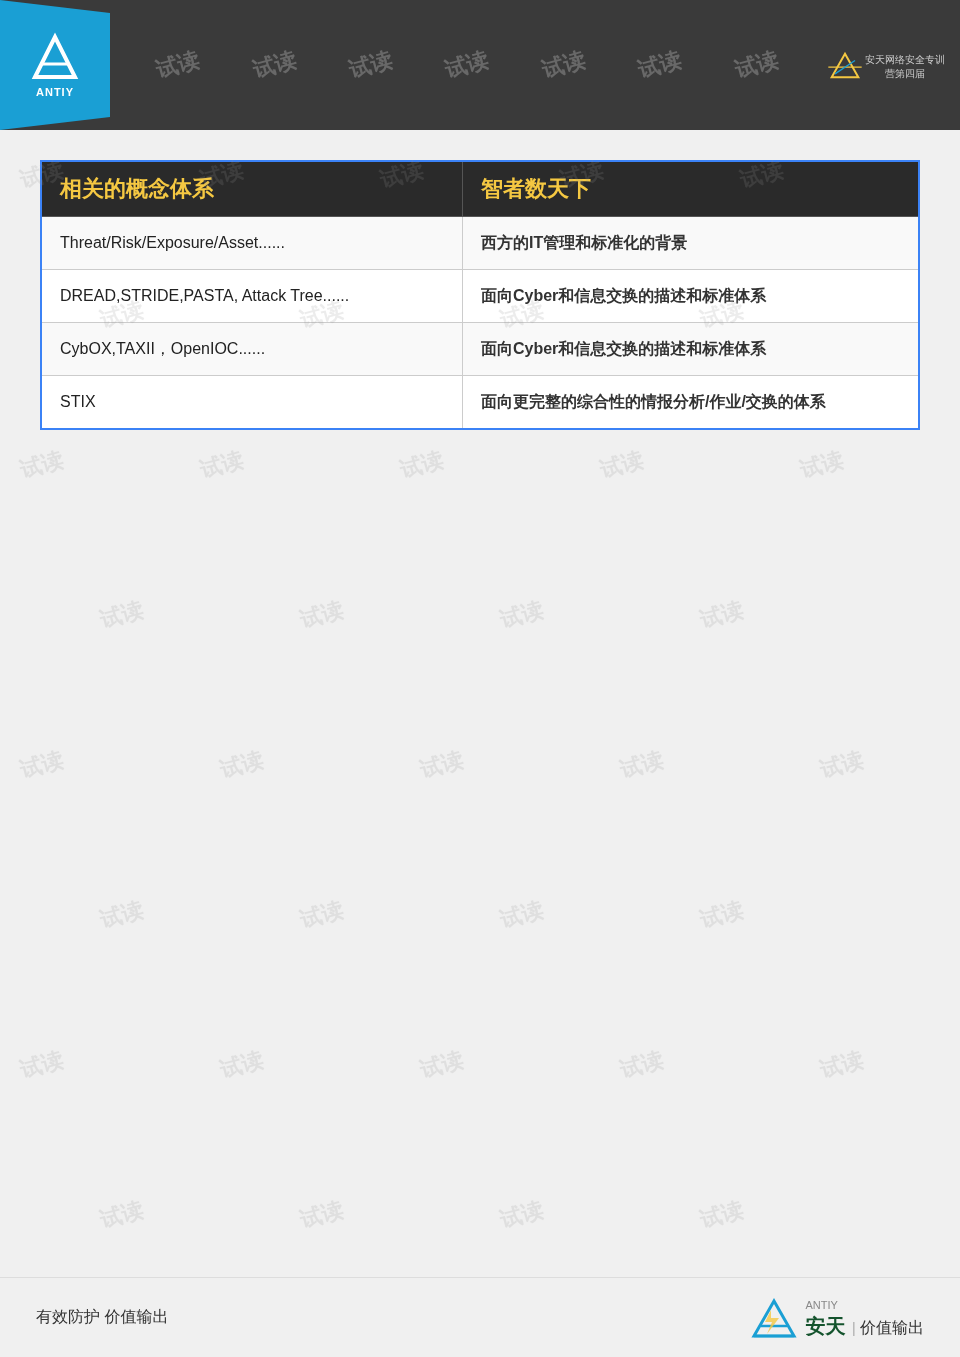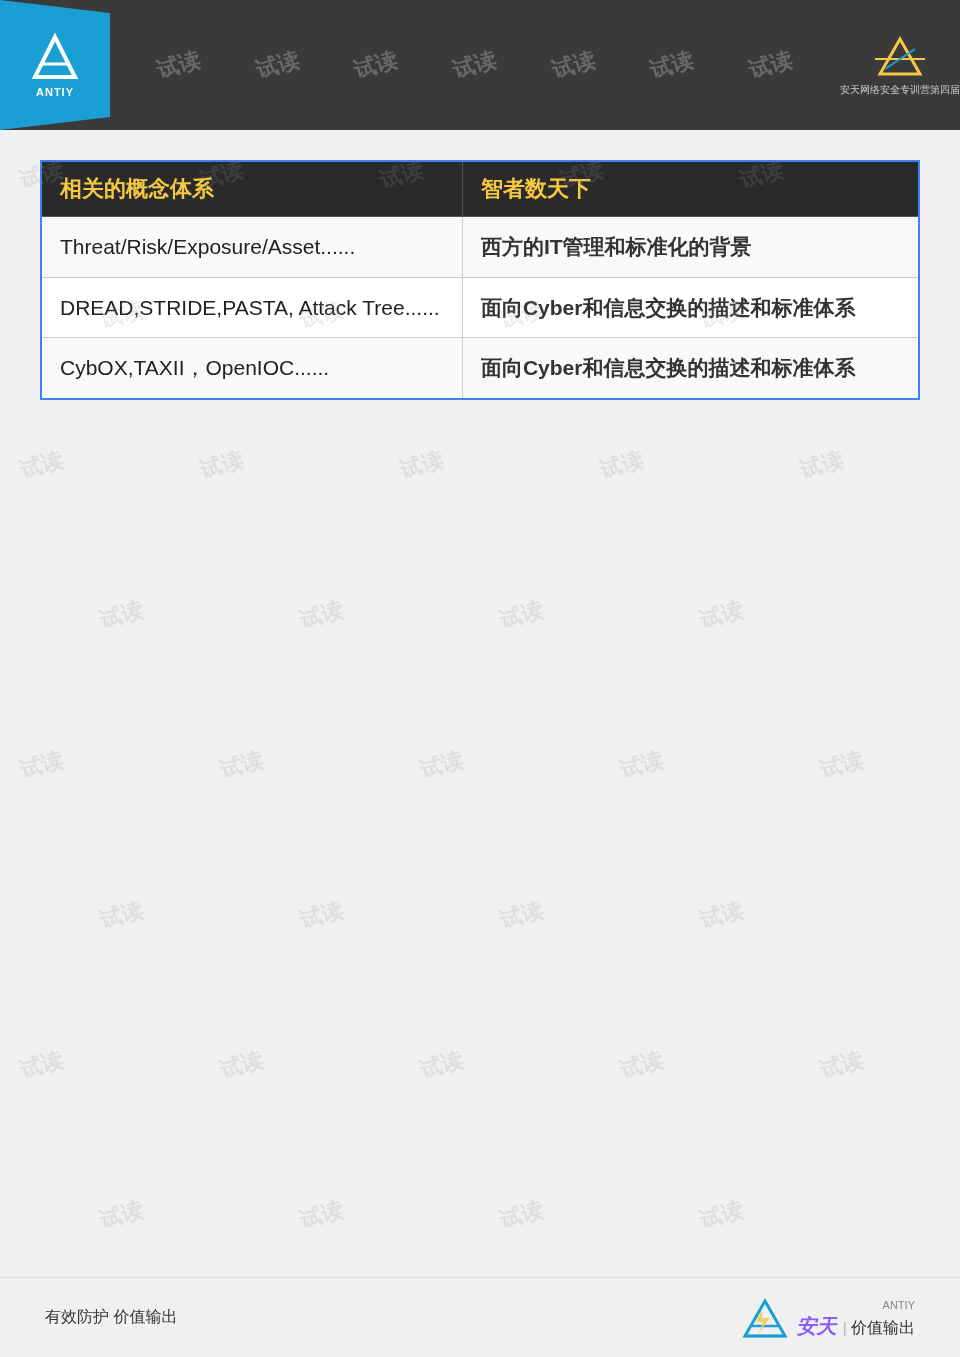--- a/index.html
+++ b/index.html
@@ -61,23 +61,23 @@
       color: rgba(150,150,150,0.5);
       font-size: 22px;
       transform: rotate(-15deg);
       font-weight: bold;
       white-space: nowrap;
     }
 
     .header-logo-right {
       width: 120px;
       height: 100px;
-      margin-right: 0;
-      display: flex;
-      flex-direction: column;
+      margin-right: 15px;
+      display: flex;
+      flex-direction: row;
       align-items: center;
       justify-content: center;
     }
 
     .header-logo-right .brand-icon {
       width: 60px;
       height: 45px;
     }
 
     .header-logo-right .brand-subtitle {
@@ -127,21 +127,21 @@
       color: #f5c842;
       font-size: 22px;
       font-weight: bold;
       padding: 12px 18px;
       text-align: left;
       border: 1px solid #555;
     }
 
     .data-table td {
       padding: 14px 18px;
-      font-size: 21px;
+      font-size: 16px;
       border: 1px solid #ccc;
       vertical-align: top;
       line-height: 1.5;
     }
 
     .data-table tr:nth-child(odd) td {
       background: #f9f9f9;
     }
 
     .data-table tr:nth-child(even) td {
@@ -164,23 +164,22 @@
     .footer {
       position: absolute;
       bottom: 0;
       left: 0;
       width: 100%;
       height: 80px;
       background: #f0f0f0;
       display: flex;
       align-items: center;
       justify-content: space-between;
-      padding: 0 45px;
+      padding: 0 36px;
       border-top: 1px solid #ddd;
-      text-align: right;
     }
 
     .footer-text {
       font-size: 16px;
       color: #333;
       font-weight: 500;
     }
 
     .footer-brand {
       display: flex;
@@ -189,22 +188,21 @@
     }
 
     .footer-brand-icon {
       width: 50px;
       height: 40px;
     }
 
     .footer-brand-text {
       font-size: 20px;
       font-weight: bold;
-      color: #8b5cf6;
-      font-style: italic;
+      color: #14532d;
     }
 
     .footer-brand-sub {
       font-size: 16px;
       color: #333;
     }
   </style>
 </head>
 <body>
 
@@ -292,20 +290,24 @@
           <td class="col-right">西方的IT管理和标准化的背景</td>
         </tr>
         <tr>
           <td class="col-left">DREAD,STRIDE,PASTA, Attack Tree......</td>
           <td class="col-right">面向Cyber和信息交换的描述和标准体系</td>
         </tr>
         <tr>
           <td class="col-left">CybOX,TAXII，OpenIOC......</td>
           <td class="col-right">面向Cyber和信息交换的描述和标准体系</td>
         </tr>
+        <tr>
+          <td class="col-left">STIX</td>
+          <td class="col-right">面向更完整的综合性的情报分析/作业/交换的体系</td>
+        </tr>
       </tbody>
   </table>
 </div>
 
 <div class="footer">
   <span class="footer-text">有效防护 价值输出</span>
   <div class="footer-brand">
     <svg class="footer-brand-icon" viewBox="0 0 50 40">
       <path d="M5 38 L25 3 L45 38 Z" fill="none" stroke="#1a9fd4" stroke-width="3"></path>
       <path d="M12 28 L38 28" stroke="#1a9fd4" stroke-width="2.5"></path>

